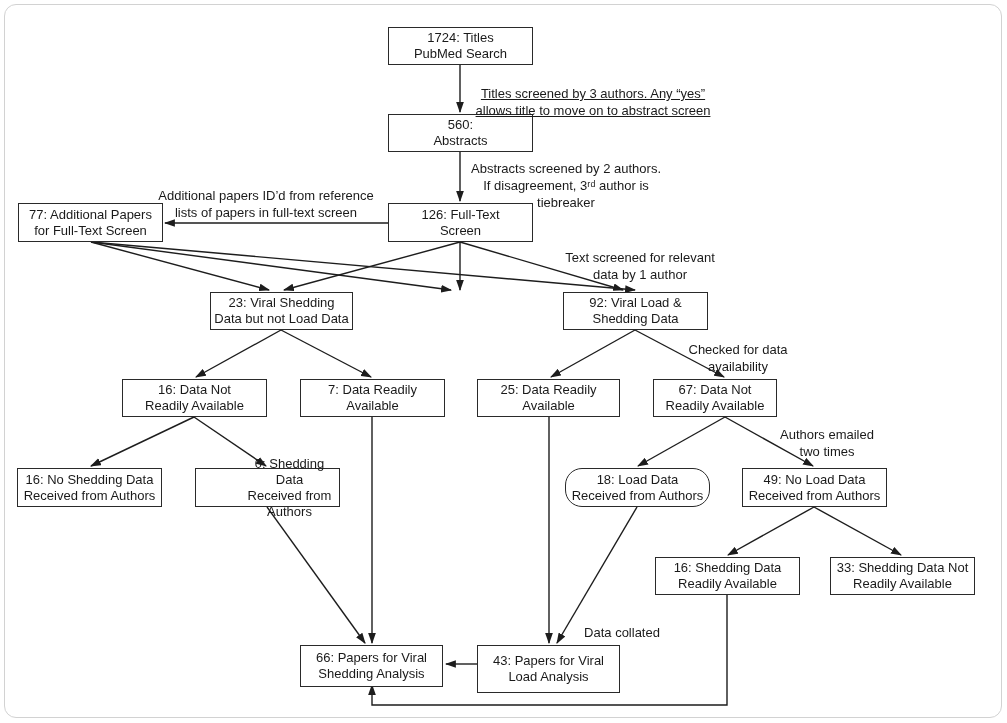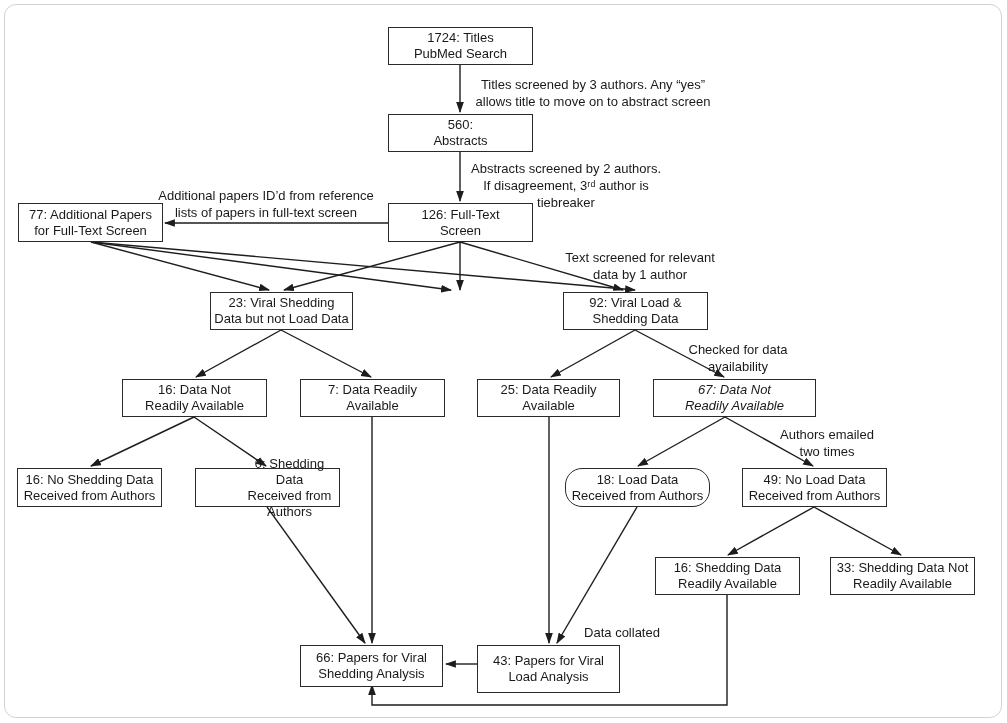--- a/index.html
+++ b/index.html
@@ -106,40 +106,40 @@
   <div class="node" style="left: 210px; top: 292px; width: 143px; height: 38px;">23: Viral Shedding
 Data but not Load Data</div>
   <div class="node" style="left: 563px; top: 292px; width: 145px; height: 38px;">92: Viral Load &amp;
 Shedding Data</div>
   <div class="node" style="left: 122px; top: 379px; width: 145px; height: 38px;">16: Data Not
 Readily Available</div>
   <div class="node" style="left: 300px; top: 379px; width: 145px; height: 38px;">7: Data Readily
 Available</div>
   <div class="node" style="left: 477px; top: 379px; width: 143px; height: 38px;">25: Data Readily
 Available</div>
-  <div class="node" style="left: 653px; top: 379px; width: 163px; height: 38px; font-style: italic;">67: Data Not
+  <div class="node" style="left: 653px; top: 379px; width: 124px; height: 38px;">67: Data Not
 Readily Available</div>
   <div class="node" style="left: 17px; top: 468px; width: 145px; height: 39px;">16: No Shedding Data
 Received from Authors</div>
   <div class="node" style="left: 195px; top: 468px; width: 145px; height: 39px; padding-left: 44px;">0: Shedding Data
 Received from Authors</div>
   <div class="node" style="left: 565px; top: 468px; width: 145px; height: 39px; border-radius: 17px;">18: Load Data
 Received from Authors</div>
   <div class="node" style="left: 742px; top: 468px; width: 145px; height: 39px;">49: No Load Data
 Received from Authors</div>
   <div class="node" style="left: 655px; top: 557px; width: 145px; height: 38px;">16: Shedding Data
 Readily Available</div>
   <div class="node" style="left: 830px; top: 557px; width: 145px; height: 38px;">33: Shedding Data Not
 Readily Available</div>
   <div class="node" style="left: 300px; top: 645px; width: 143px; height: 42px;">66: Papers for Viral
 Shedding Analysis</div>
   <div class="node" style="left: 477px; top: 645px; width: 143px; height: 48px;">43: Papers for Viral
 Load Analysis</div>
 
-  <div class="annot" style="left: 593px; top: 76px;">Titles screened by 3 authors. Any “yes”
+  <div class="annot" style="left: 593px; top: 85px; text-decoration: underline;">Titles screened by 3 authors. Any “yes”
 allows title to move on to abstract screen</div>
   <div class="annot" style="left: 566px; top: 160px;">Abstracts screened by 2 authors.
 If disagreement, 3ʳᵈ author is
 tiebreaker</div>
   <div class="annot" style="left: 266px; top: 187px;">Additional papers ID’d from reference
 lists of papers in full-text screen</div>
   <div class="annot" style="left: 640px; top: 249px;">Text screened for relevant
 data by 1 author</div>
   <div class="annot" style="left: 738px; top: 341px;">Checked for data
 availability</div>

